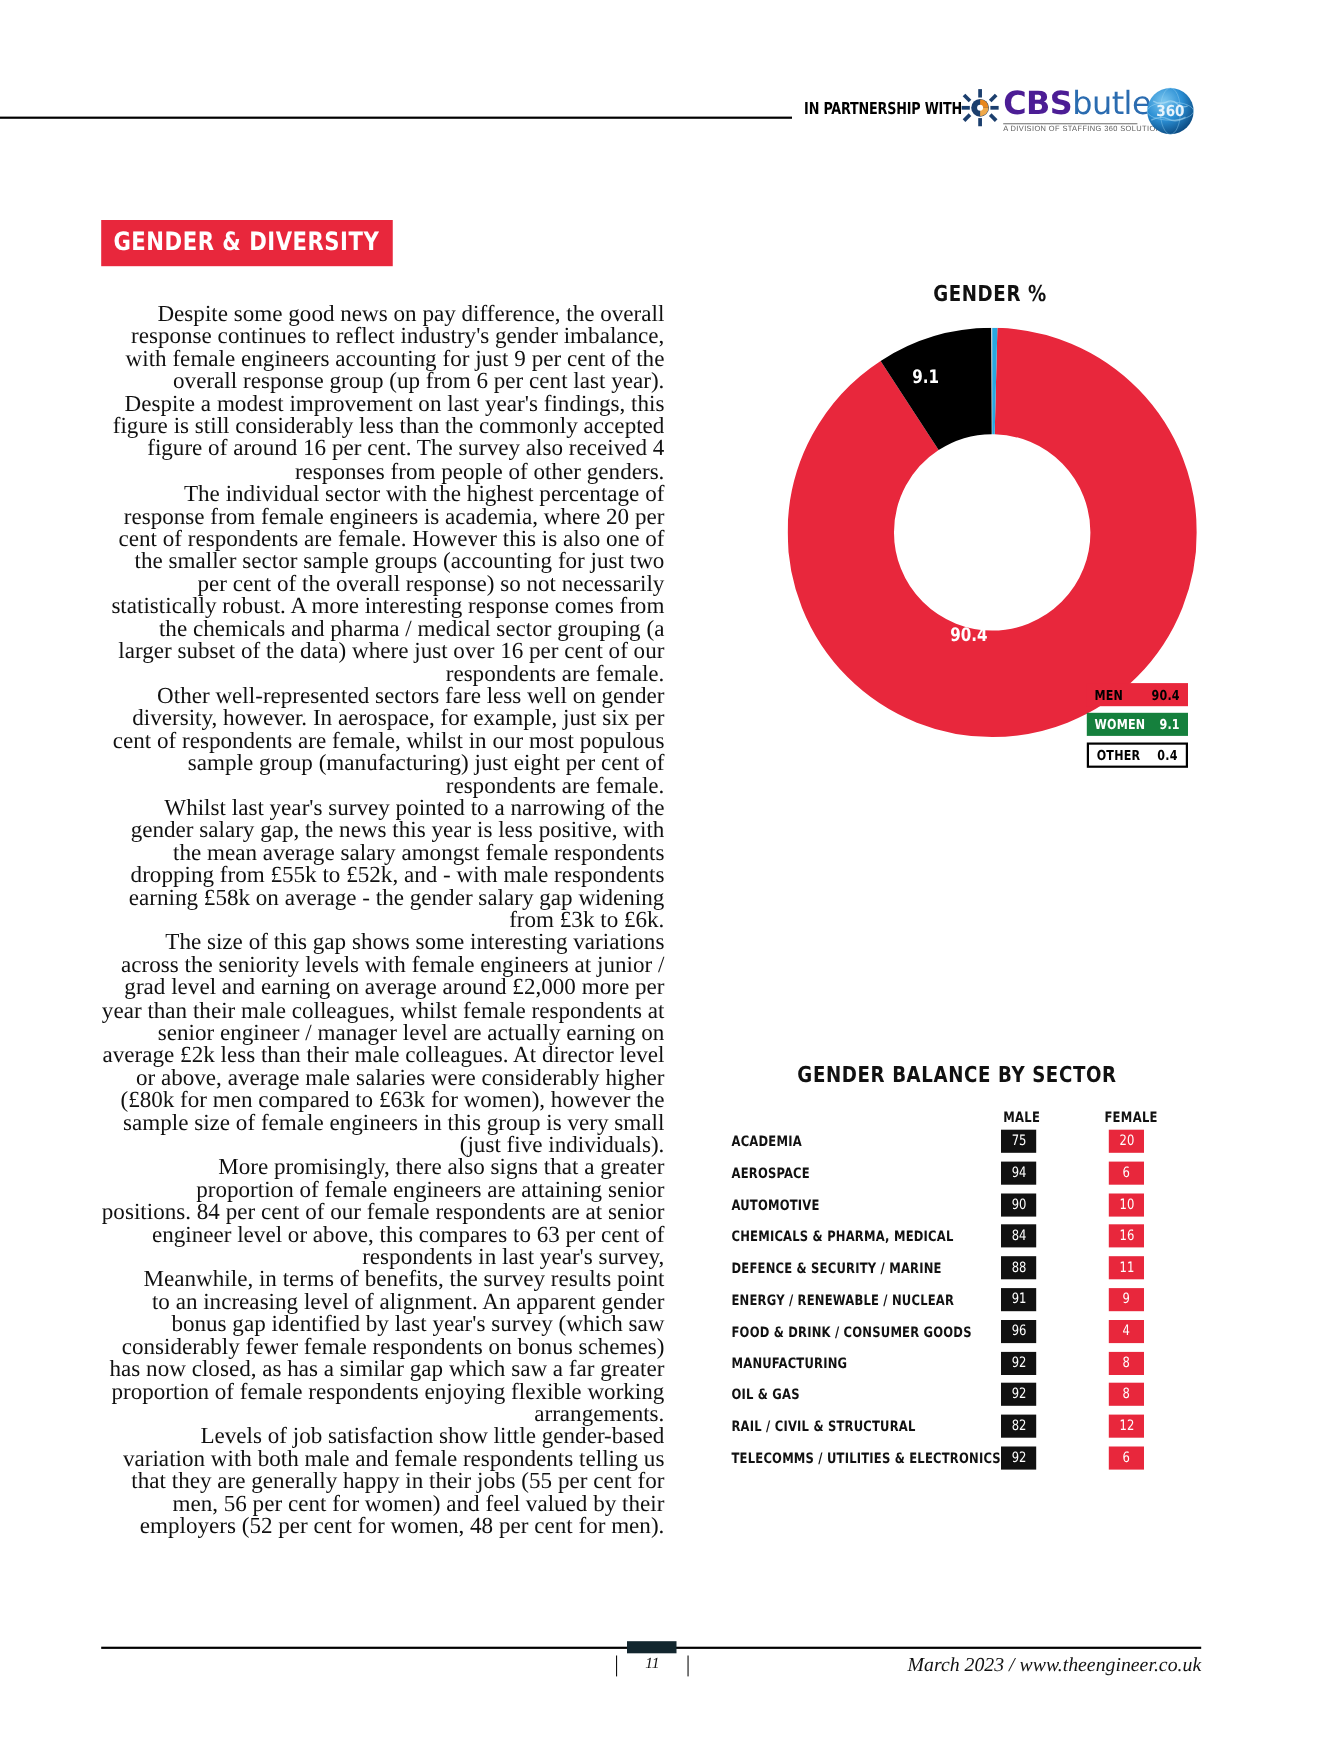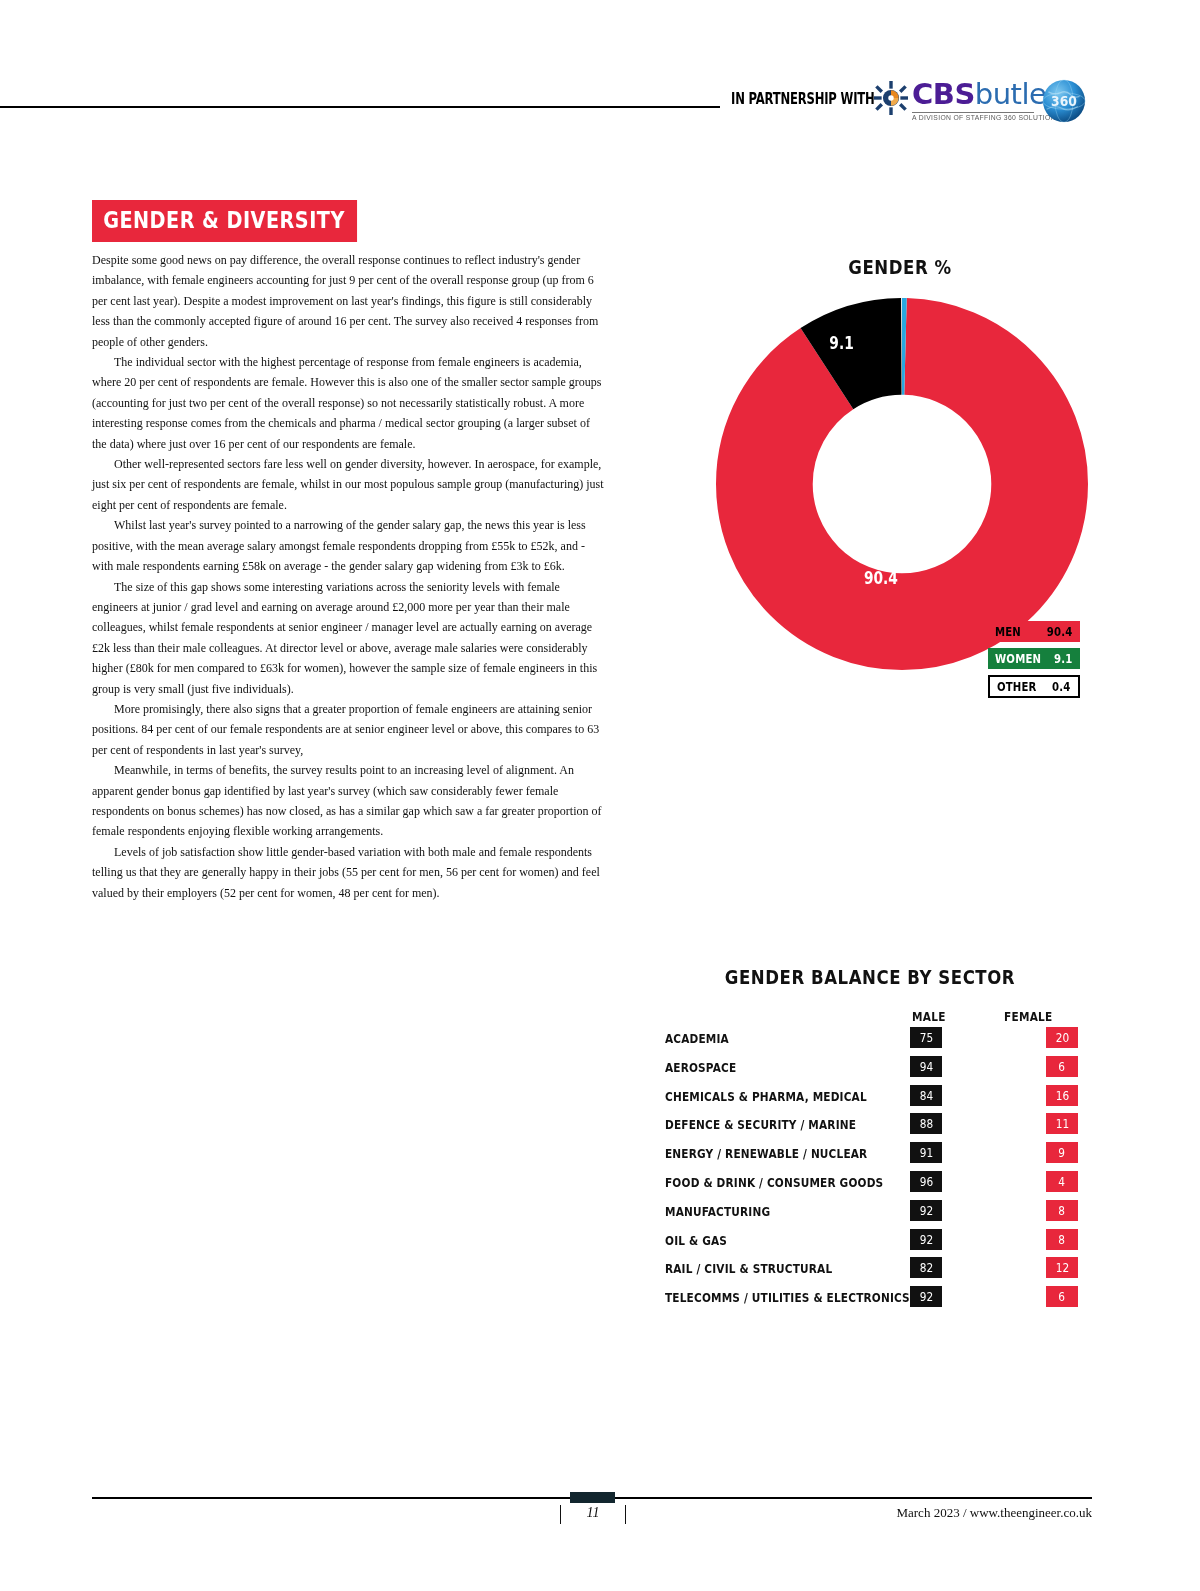--- a/index.html
+++ b/index.html
@@ -104,27 +104,27 @@
     padding: 7px 13px 9px 12px;
     transform: scaleX(0.93);
     transform-origin: left top;
     white-space: nowrap;
   }
 
   
   .article {
     position: absolute;
     left: 92px;
-    top: 250px;
+    top: 275px;
     width: 512px;
     font-family: "Liberation Serif", serif;
-    font-size: 12px;
+    font-size: 21px;
     line-height: 20.4px;
     color: #111;
-    text-align: left;
+    text-align: right;
   }
   .article p { margin: 0; }
   .article p + p { text-indent: 22px; }
 
   
   .chart-block {
     position: absolute;
     left: 640px;
     top: 255px;
     width: 520px;
@@ -242,21 +242,21 @@
     height: 21px;
     line-height: 21px;
     text-align: center;
     font-family: "DejaVu Sans Condensed", "Liberation Sans", sans-serif;
     font-weight: normal;
     font-size: 13px;
     color: #fff;
   }
   .chip span { display: inline-block; transform: scaleX(0.9); }
   .chip-male   { left: 270px; background: #111111; }
-  .chip-female { left: 368px; background: #E8273C; margin-left: 38px; }
+  .chip-female { left: 368px; background: #E8273C; }
 
   
   .footer-rule {
     position: absolute;
     left: 92px;
     top: 1497px;
     width: 1000px;
     height: 2px;
     background: #000;
   }
@@ -290,21 +290,22 @@
     height: 19px;
     background: #111;
   }
   .page-num::before { left: 0px; }
   .page-num::after  { right: 0px; }
   .footer-credit {
     position: absolute;
     right: 108px;
     top: 1498px;
     font-family: "Liberation Serif", serif;
-    font-size: 13px;
+    font-style: italic;
+    font-size: 18px;
     color: #111;
     line-height: 30px;
     white-space: nowrap;
   }
 </style>
 </head>
 <body>
 
 <div class="header-rule"></div>
 
@@ -405,20 +406,25 @@
     <div class="sector-name">ACADEMIA</div>
     <div class="chip chip-male"><span>75</span></div>
     <div class="chip chip-female"><span>20</span></div>
   </div>
   <div class="sector-row">
     <div class="sector-name">AEROSPACE</div>
     <div class="chip chip-male"><span>94</span></div>
     <div class="chip chip-female"><span>6</span></div>
   </div>
   <div class="sector-row">
+    <div class="sector-name">AUTOMOTIVE</div>
+    <div class="chip chip-male"><span>90</span></div>
+    <div class="chip chip-female"><span>10</span></div>
+  </div>
+  <div class="sector-row">
     <div class="sector-name">CHEMICALS &amp; PHARMA, MEDICAL</div>
     <div class="chip chip-male"><span>84</span></div>
     <div class="chip chip-female"><span>16</span></div>
   </div>
   <div class="sector-row">
     <div class="sector-name">DEFENCE &amp; SECURITY / MARINE</div>
     <div class="chip chip-male"><span>88</span></div>
     <div class="chip chip-female"><span>11</span></div>
   </div>
   <div class="sector-row">

